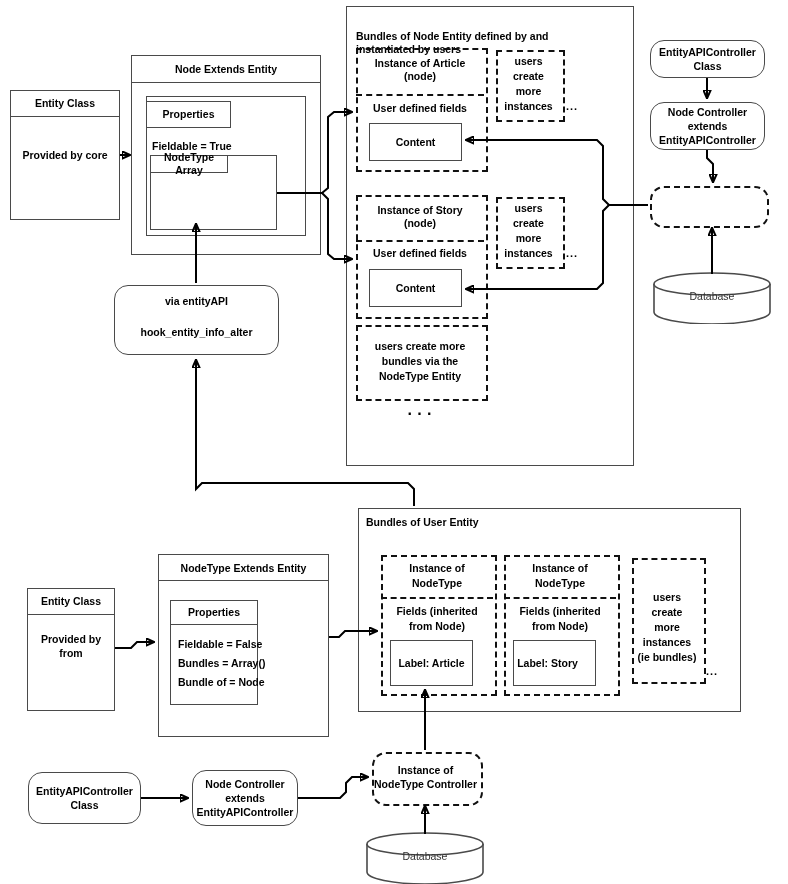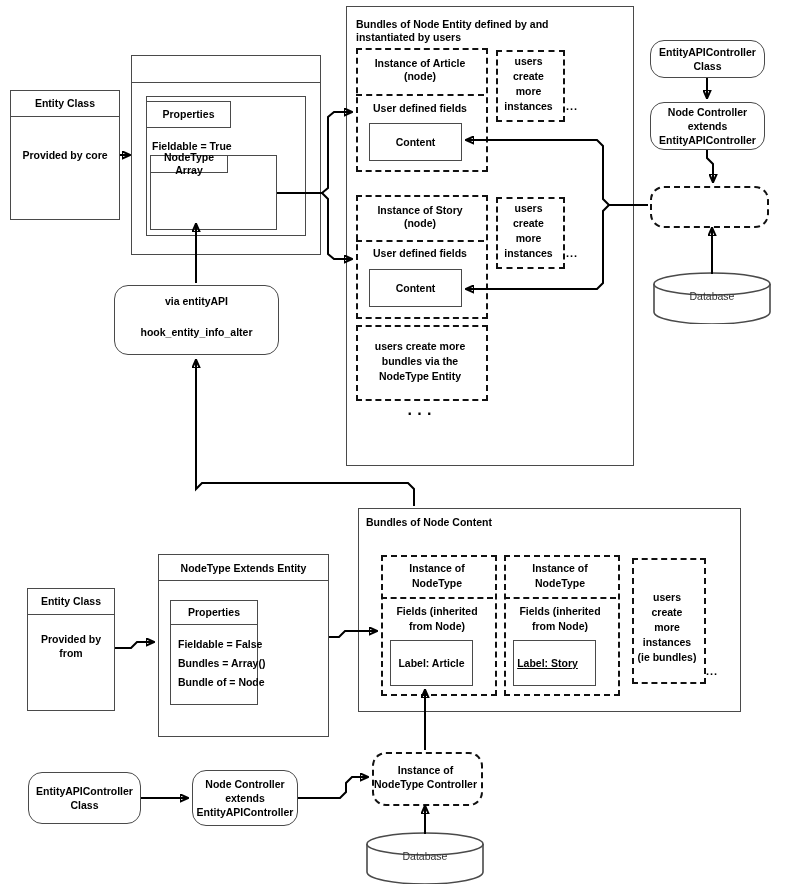--- a/index.html
+++ b/index.html
@@ -105,38 +105,39 @@
 
 <div id="canvas">
 
   <div class="box" style="left:10px; top:90px; width:110px; height:130px;"></div>
   <div class="hdr-sep" style="left:10px; top:116px; width:110px;"></div>
   <div class="lbl" style="left:10px; top:91px; width:110px; height:25px;">Entity Class</div>
   <div class="lbl" style="left:10px; top:140px; width:110px; height:30px;">Provided by core</div>
 
   <div class="box" style="left:131px; top:55px; width:190px; height:200px;"></div>
   <div class="hdr-sep" style="left:131px; top:82px; width:190px;"></div>
+  <div class="lbl" style="left:131px; top:57px; width:190px; height:25px;">Node Extends Entity</div>
 
   <div class="box" style="left:146px; top:96px; width:160px; height:140px;"></div>
 
   <div class="box" style="left:146px; top:101px; width:85px; height:27px;"></div>
   <div class="lbl" style="left:146px; top:101px; width:85px; height:27px;">Properties</div>
 
   <div class="lbl left" style="left:152px; top:139px; width:130px; height:14px;">Fieldable = True</div>
 
   <div class="box" style="left:150px; top:155px; width:127px; height:75px;"></div>
   <div class="box" style="left:150px; top:155px; width:78px; height:18px;"></div>
   <div class="lbl" style="left:150px; top:155px; width:78px; height:18px;">NodeType Array</div>
 
   <div class="box rounded" style="left:114px; top:285px; width:165px; height:70px;"></div>
   <div class="lbl" style="left:114px; top:293px; width:165px; height:16px;">via entityAPI</div>
   <div class="lbl" style="left:114px; top:317px; width:165px; height:16px;margin-top:7px;">hook_entity_info_alter</div>
 
   <div class="box" style="left:346px; top:6px; width:288px; height:460px;"></div>
-  <div class="lbl left" style="left:356px; top:16px; width:250px; height:30px;">Bundles of Node Entity defined by and
+  <div class="lbl left" style="left:356px; top:28px; width:250px; height:30px;">Bundles of Node Entity defined by and
 instantiated by users</div>
 
   <div class="dashed" style="position:absolute; left:356px; top:48px; width:128px; height:120px;"></div>
   <div class="hdr-sep-dash" style="left:356px; top:94px; width:128px;"></div>
   <div class="lbl" style="left:356px; top:55px; width:128px; height:30px;">Instance of Article
 (node)</div>
   <div class="lbl" style="left:356px; top:101px; width:128px; height:14px;">User defined fields</div>
   <div class="box" style="left:369px; top:123px; width:93px; height:38px;"></div>
   <div class="lbl" style="left:369px; top:123px; width:93px; height:38px;">Content</div>
 
@@ -201,39 +202,39 @@
   <div class="lbl" style="left:158px; top:556px; width:171px; height:25px;">NodeType Extends Entity</div>
 
   <div class="box" style="left:170px; top:600px; width:88px; height:105px;"></div>
   <div class="hdr-sep" style="left:170px; top:624px; width:88px;"></div>
   <div class="lbl" style="left:170px; top:601px; width:88px; height:23px;">Properties</div>
   <div class="lbl left" style="left:178px; top:640px; width:88px; height:46px; line-height:19px;">Fieldable = False
 Bundles = Array()
 Bundle of = Node</div>
 
   <div class="box" style="left:358px; top:508px; width:383px; height:204px;"></div>
-  <div class="lbl left" style="left:366px; top:515px; width:250px; height:14px;">Bundles of Node Content</div>
+  <div class="lbl left" style="left:366px; top:515px; width:250px; height:14px;">Bundles of User Entity</div>
 
   <div class="dashed" style="position:absolute; left:381px; top:555px; width:112px; height:137px;"></div>
   <div class="hdr-sep-dash" style="left:381px; top:597px; width:112px;"></div>
   <div class="lbl" style="left:381px; top:561px; width:112px; height:30px; line-height:15px;">Instance of
 NodeType</div>
   <div class="lbl" style="left:381px; top:604px; width:112px; height:30px; line-height:15px;">Fields (inherited
 from Node)</div>
   <div class="box" style="left:390px; top:640px; width:83px; height:46px;"></div>
   <div class="lbl" style="left:390px; top:640px; width:83px; height:46px;">Label: Article</div>
 
   <div class="dashed" style="position:absolute; left:504px; top:555px; width:112px; height:137px;"></div>
   <div class="hdr-sep-dash" style="left:504px; top:597px; width:112px;"></div>
   <div class="lbl" style="left:504px; top:561px; width:112px; height:30px; line-height:15px;">Instance of
 NodeType</div>
   <div class="lbl" style="left:504px; top:604px; width:112px; height:30px; line-height:15px;">Fields (inherited
 from Node)</div>
   <div class="box" style="left:513px; top:640px; width:83px; height:46px;"></div>
-  <div class="lbl" style="left:513px; top:640px; width:69px; height:46px;text-decoration:underline;">Label: Story</div>
+  <div class="lbl" style="left:513px; top:640px; width:69px; height:46px;">Label: Story</div>
 
   <div class="dashed" style="position:absolute; left:632px; top:558px; width:70px; height:122px;"></div>
   <div class="lbl" style="left:632px; top:588px; width:70px; height:78px; line-height:15px;">users
 create
 more
 instances
 (ie bundles)</div>
   <div class="ellipsis" style="left:706px; top:665px;">...</div>
 
   <div class="box rounded" style="left:28px; top:772px; width:113px; height:52px;"></div>

